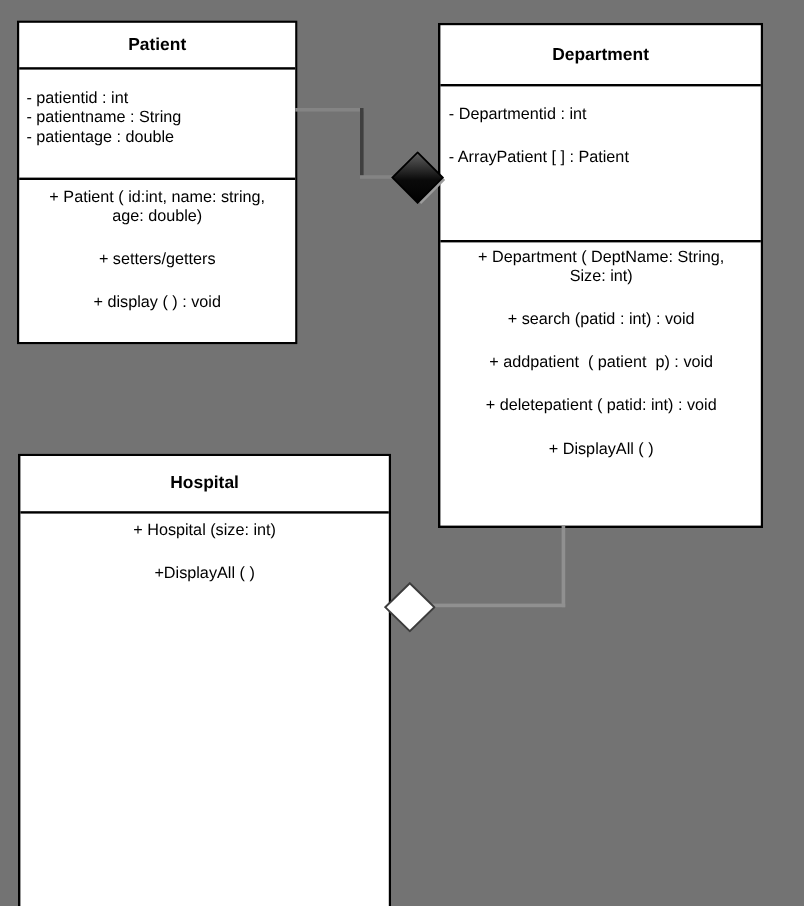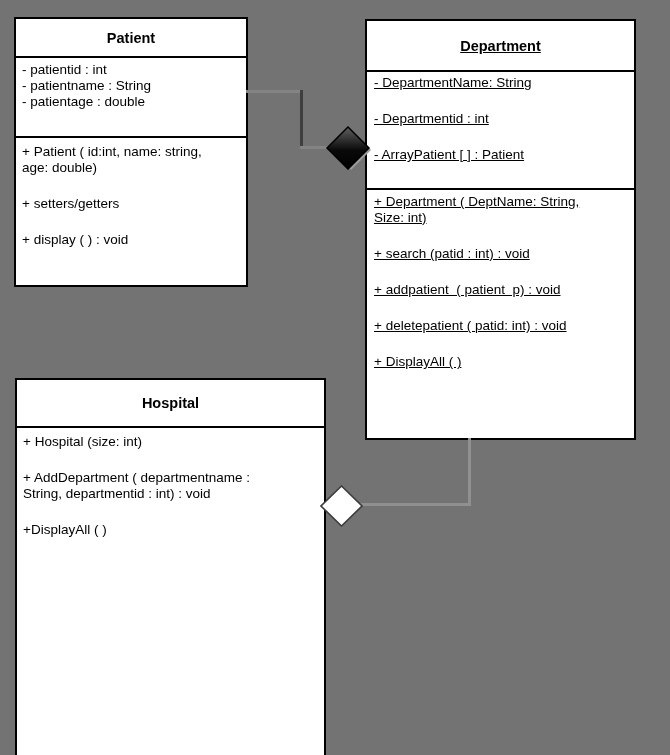--- a/index.html
+++ b/index.html
@@ -34,38 +34,40 @@
     justify-content: center;
     font-weight: bold;
     font-size: 14.5px;
   }
   .uml-section {
     box-sizing: border-box;
     overflow: hidden;
   }
   .uml-attrs {
     border-bottom: 2px solid #000000;
+    margin-top: 12px;
   }
   .uml-methods {
     flex: 1;
+    text-align: center;
   }
   .line {
     line-height: 16px;
     white-space: pre-wrap;
   }
   .spaced .line { margin-bottom: 20px; }
   .spaced .line:last-child { margin-bottom: 0; }
 
   
   #patient-box   { left: 14px;  top: 17px;  width: 234px; height: 270px; }
   #patient-box .uml-title   { height: 39px; }
   #patient-box .uml-attrs   { height: 80px; padding: 4px 6px 0 6px; }
   #patient-box .uml-methods { padding: 6px 6px 0 6px; }
 
-  #department-box { left: 365px; top: 19px; width: 271px; height: 421px; text-decoration: underline; }
+  #department-box { left: 365px; top: 19px; width: 271px; height: 421px; }
   #department-box .uml-title   { height: 51px; }
   #department-box .uml-attrs   { height: 118px; padding: 3px 6px 0 7px; }
   #department-box .uml-methods { padding: 4px 6px 0 7px; }
 
   #hospital-box  { left: 15px; top: 378px; width: 311px; height: 406px; }
   #hospital-box .uml-title   { height: 48px; }
   #hospital-box .uml-attrs   { height: 69px; padding: 4px 6px 0 6px; }
   #hospital-box .uml-methods { padding: 6px 6px 0 6px; }
 
   
@@ -96,40 +98,37 @@
       <div class="line">+ Patient ( id:int, name: string,
 age: double)</div>
       <div class="line">+ setters/getters</div>
       <div class="line">+ display ( ) : void</div>
     </div>
   </div>
 
   <div class="uml-class" id="department-box">
     <div class="uml-title">Department</div>
     <div class="uml-section uml-attrs spaced">
-      <div class="line">- DepartmentName: String</div>
       <div class="line">- Departmentid : int</div>
       <div class="line">- ArrayPatient [ ] : Patient</div>
     </div>
     <div class="uml-section uml-methods spaced">
       <div class="line">+ Department ( DeptName: String,
 Size: int)</div>
       <div class="line">+ search (patid : int) : void</div>
       <div class="line">+ addpatient  ( patient  p) : void</div>
       <div class="line">+ deletepatient ( patid: int) : void</div>
       <div class="line">+ DisplayAll ( )</div>
     </div>
   </div>
 
   <div class="uml-class" id="hospital-box">
     <div class="uml-title">Hospital</div>
     <div class="uml-section uml-methods spaced">
       <div class="line">+ Hospital (size: int)</div>
-      <div class="line">+ AddDepartment ( departmentname :
-String, departmentid : int) : void</div>
       <div class="line">+DisplayAll ( )</div>
     </div>
   </div>
 
   <div class="seg" id="c1-h1"></div>
   <div class="seg" id="c1-v1"></div>
   <div class="seg" id="c1-h2"></div>
   <svg class="diamond" id="composition-diamond" viewBox="0 0 47 44" xmlns="http://www.w3.org/2000/svg">
     <defs>
       <linearGradient id="gd" x1="0" y1="0" x2="0" y2="1">

